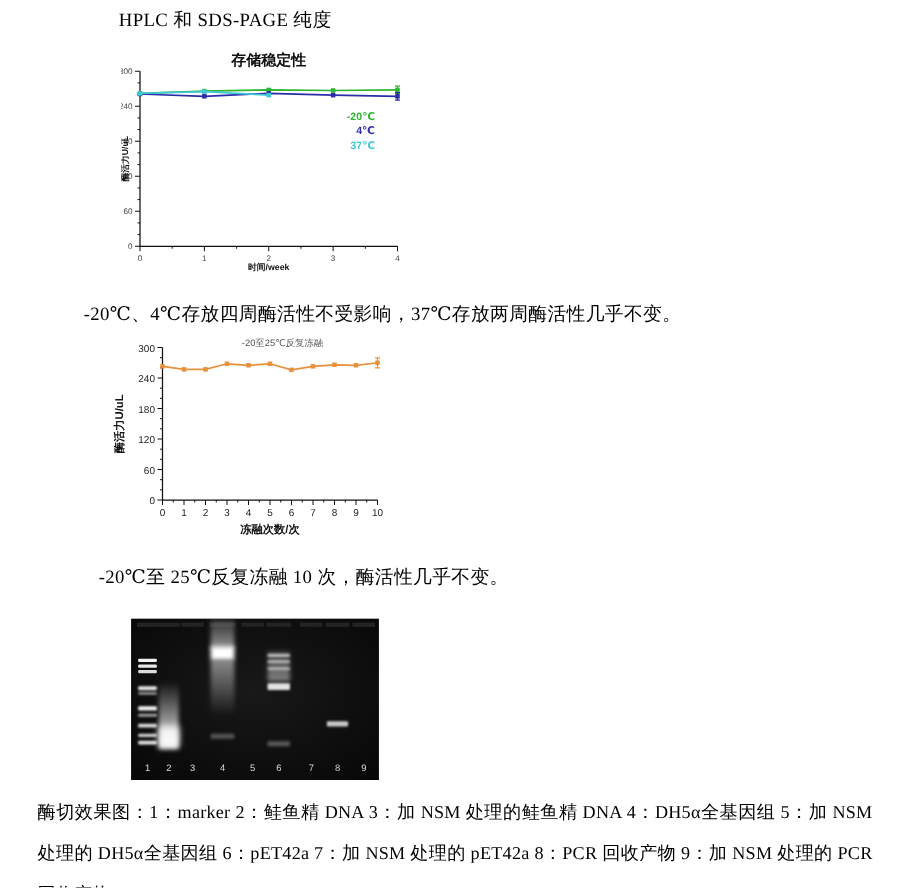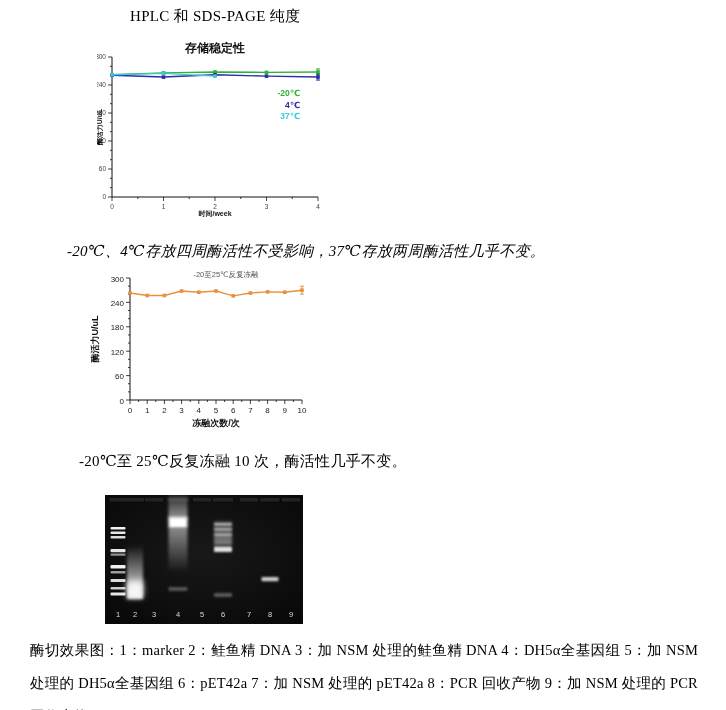--- a/index.html
+++ b/index.html
@@ -3,22 +3,22 @@
 <meta charset="utf-8">
 <style>
   html,body{margin:0;padding:0;}
   body{
     width:726px;height:710px;position:relative;background:#ffffff;
     font-family:"Liberation Serif","DejaVu Serif",serif;color:#000;
     overflow:hidden;
   }
   .abs{position:absolute;}
   .doc-text{font-size:15px;letter-spacing:0.3px;white-space:pre;}
-  #heading{left:95px;top:7px;margin-left:35px;}
-  #para1{left:67px;top:242px;font-style:italic;}
+  #heading{left:95px;top:7px;}
+  #para1{left:67px;top:242px;}
   #para2{left:67px;top:452px;margin-left:12px;}
   #caption{
     left:30px;top:634px;width:668px;
     font-size:14.5px;line-height:33px;text-align:justify;text-justify:inter-ideograph;
     letter-spacing:0.2px;white-space:normal;
   }
   #chart1{left:97px;top:40px;}
   #chart2{left:86px;top:263px;}
   #gel{left:105px;top:495px;width:198px;height:129px;background:#0b0b0b;}
   svg text{font-family:"Liberation Sans","DejaVu Sans",sans-serif;}

